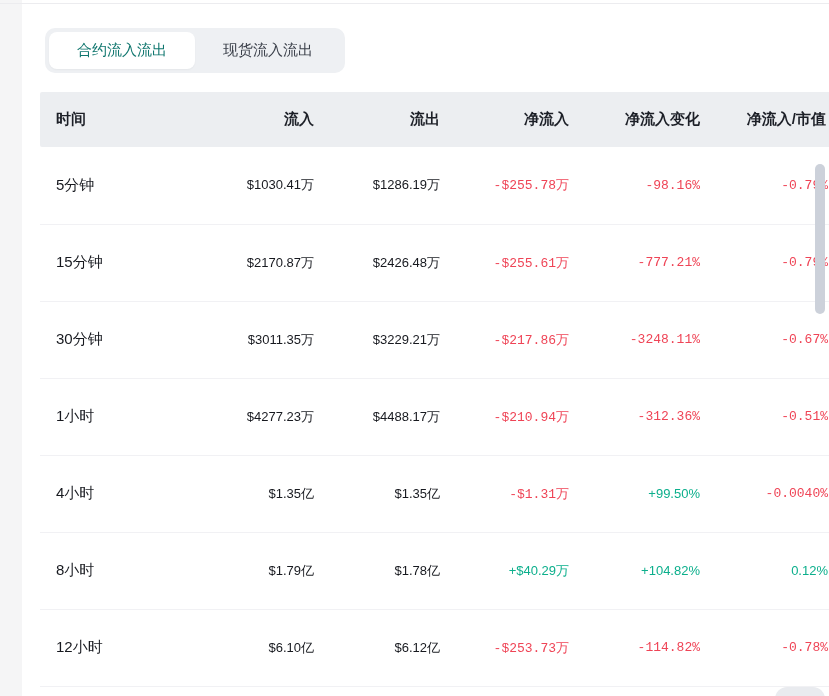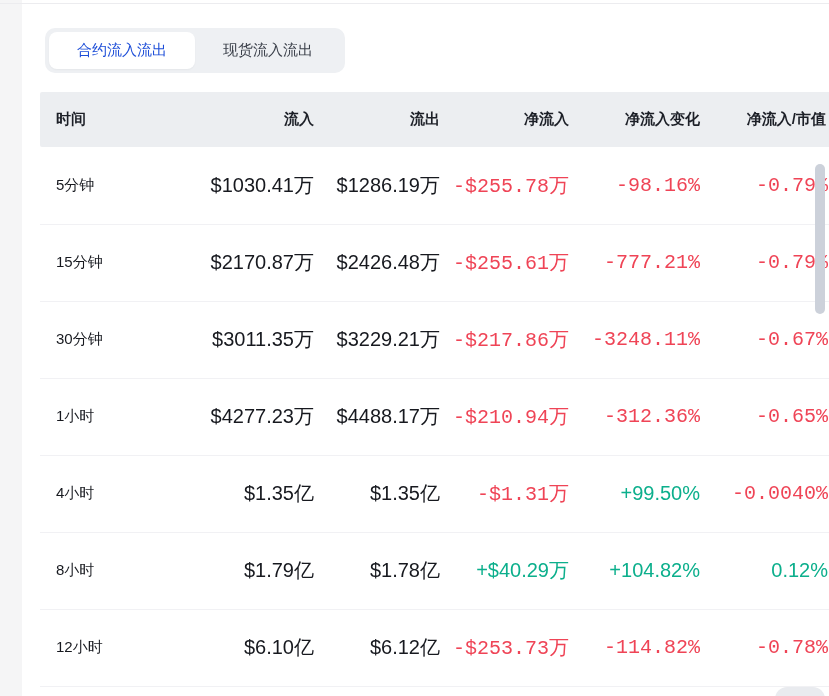--- a/index.html
+++ b/index.html
@@ -35,21 +35,21 @@
   .tab {
     font-size: 15px;
     color: #3c414b;
     padding: 9px 28px;
     border-radius: 8px;
     white-space: nowrap;
     cursor: pointer;
   }
   .tab.active {
     background: #ffffff;
-    color: #1d4ed8;
+    color: #0f766e;
     box-shadow: 0 1px 2px rgba(0,0,0,0.04);
   }
   
   .flow-table {
     position: absolute; left: 18px; top: 88px; width: 790px;
     border-collapse: collapse;
     table-layout: fixed;
   }
   .flow-table thead th {
     background: #eceef1;
@@ -62,21 +62,21 @@
     vertical-align: middle;
   }
   .flow-table thead th:first-child {
     text-align: left;
     padding-left: 16px;
     border-radius: 2px 0 0 2px;
   }
   .flow-table thead th:last-child { }
   .flow-table tbody td {
     height: 77px;
-    font-size: 20px;
+    font-size: 13px;
     text-align: right;
     padding: 0 4px;
     vertical-align: middle;
     border-bottom: 1px solid #f1f1f4;
   }
   .flow-table tbody td:first-child {
     text-align: left;
     padding-left: 16px;
     font-size: 15px;
   }
@@ -158,21 +158,21 @@
     <td class="c-red">-$217.86万</td>
     <td class="c-red">-3248.11%</td>
     <td class="c-red">-0.67%</td>
   </tr>
         <tr>
     <td class="c-dark">1小时</td>
     <td class="c-dark">$4277.23万</td>
     <td class="c-dark">$4488.17万</td>
     <td class="c-red">-$210.94万</td>
     <td class="c-red">-312.36%</td>
-    <td class="c-red">-0.65%</td>
+    <td class="c-red">-0.51%</td>
   </tr>
         <tr>
     <td class="c-dark">4小时</td>
     <td class="c-dark">$1.35亿</td>
     <td class="c-dark">$1.35亿</td>
     <td class="c-red">-$1.31万</td>
     <td class="c-green">+99.50%</td>
     <td class="c-red">-0.0040%</td>
   </tr>
         <tr>

